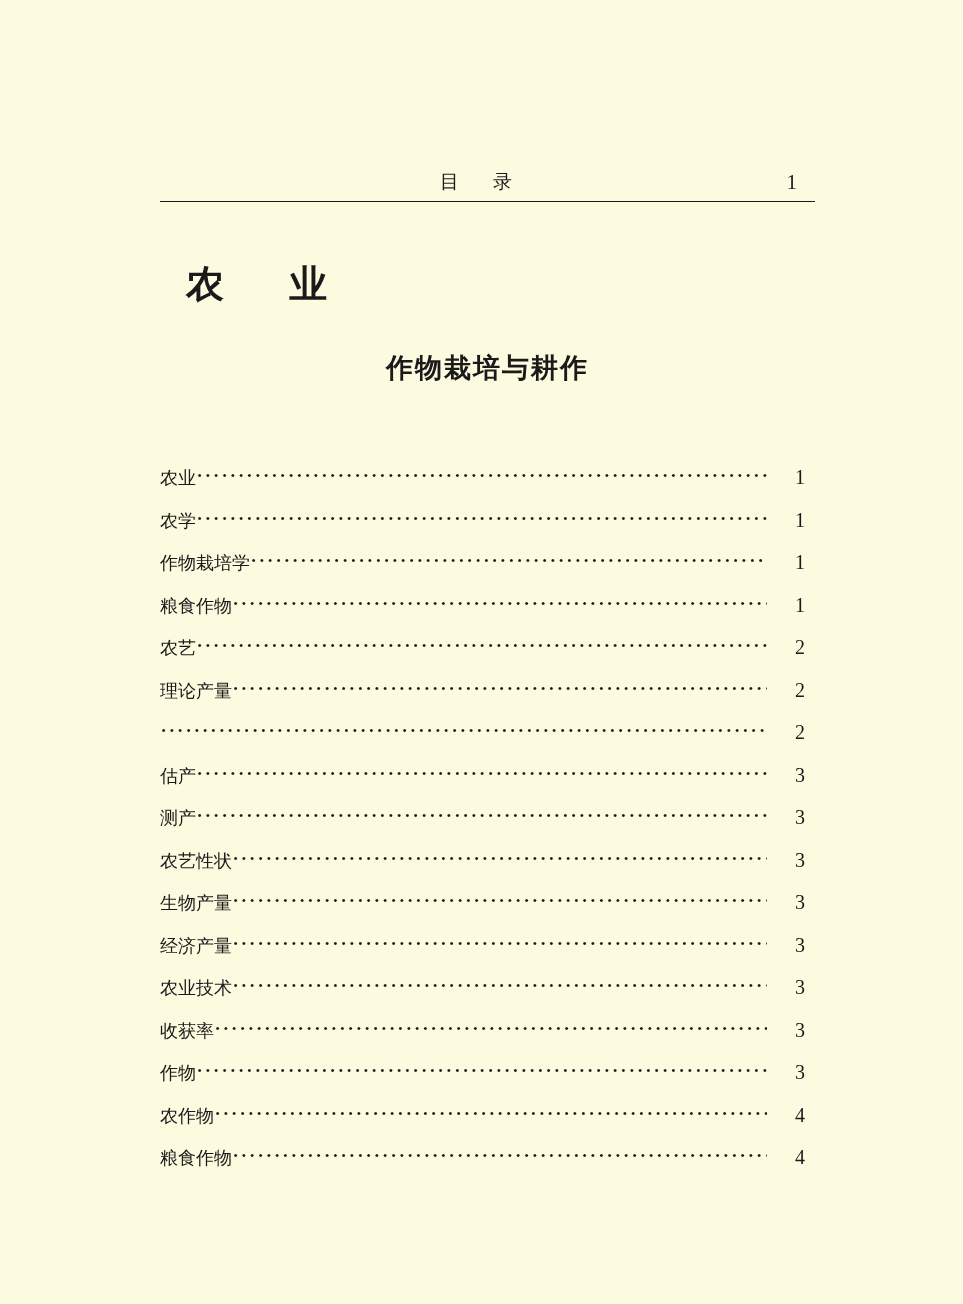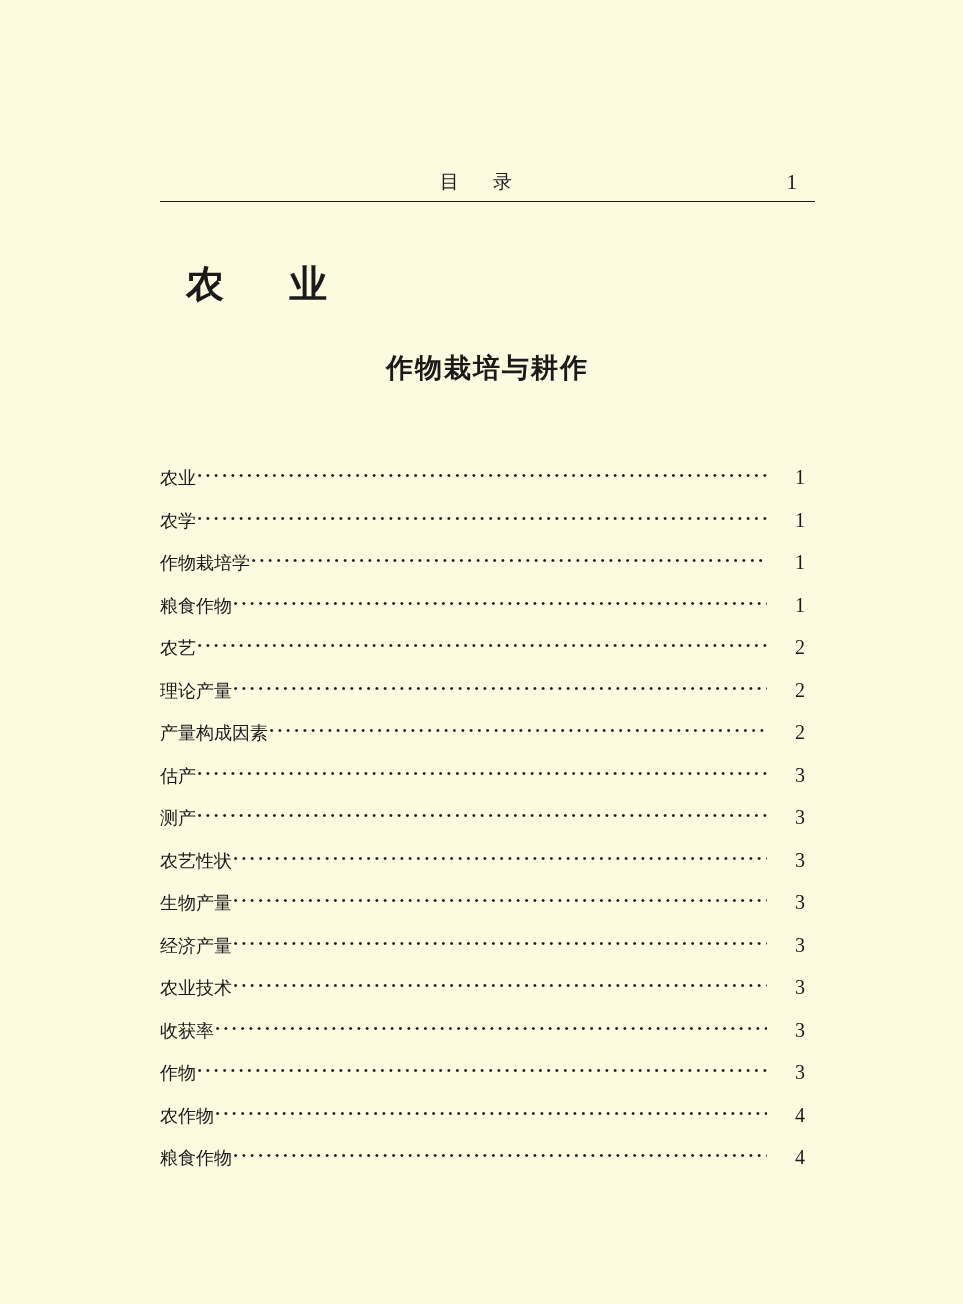--- a/index.html
+++ b/index.html
@@ -154,21 +154,20 @@
           <span class="toc-label">农艺</span>
           <span class="toc-leader">················································································</span>
           <span class="toc-page">2</span>
         </div>
         <div class="toc-row">
           <span class="toc-label">理论产量</span>
           <span class="toc-leader">················································································</span>
           <span class="toc-page">2</span>
         </div>
         <div class="toc-row">
-          <span class="toc-label">产量构成因素</span>
           <span class="toc-leader">················································································</span>
           <span class="toc-page">2</span>
         </div>
         <div class="toc-row">
           <span class="toc-label">估产</span>
           <span class="toc-leader">················································································</span>
           <span class="toc-page">3</span>
         </div>
         <div class="toc-row">
           <span class="toc-label">测产</span>

